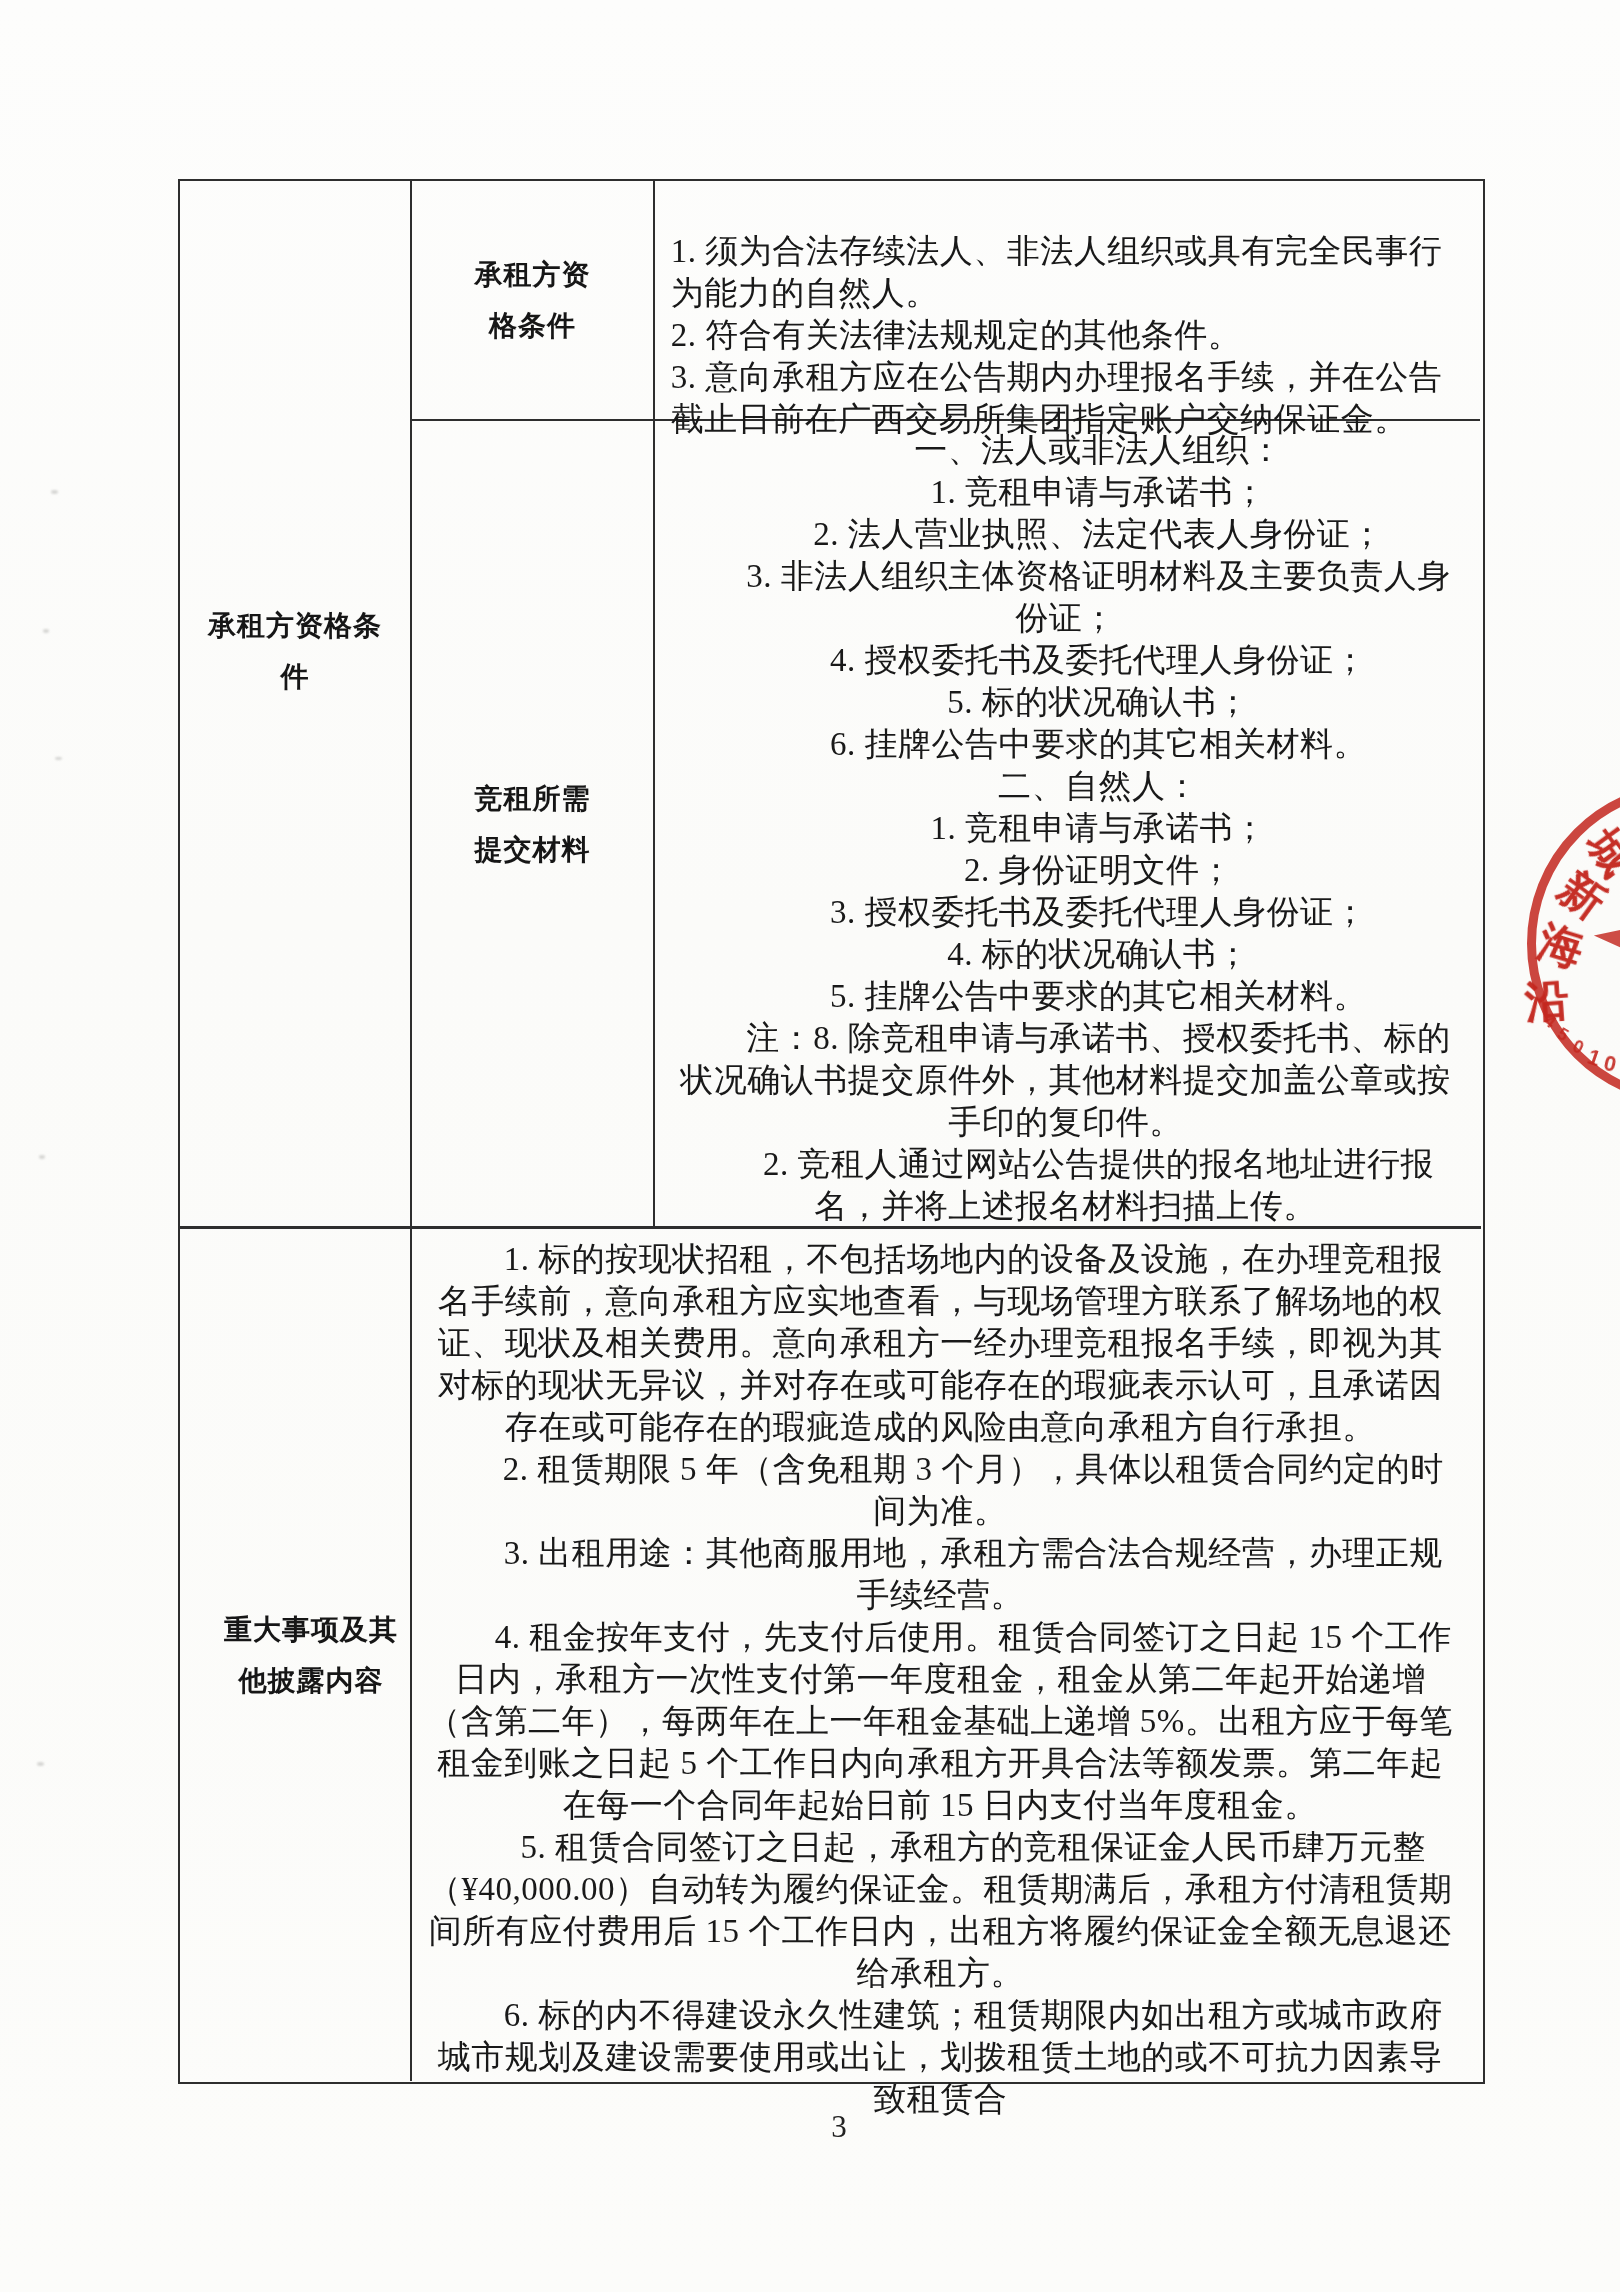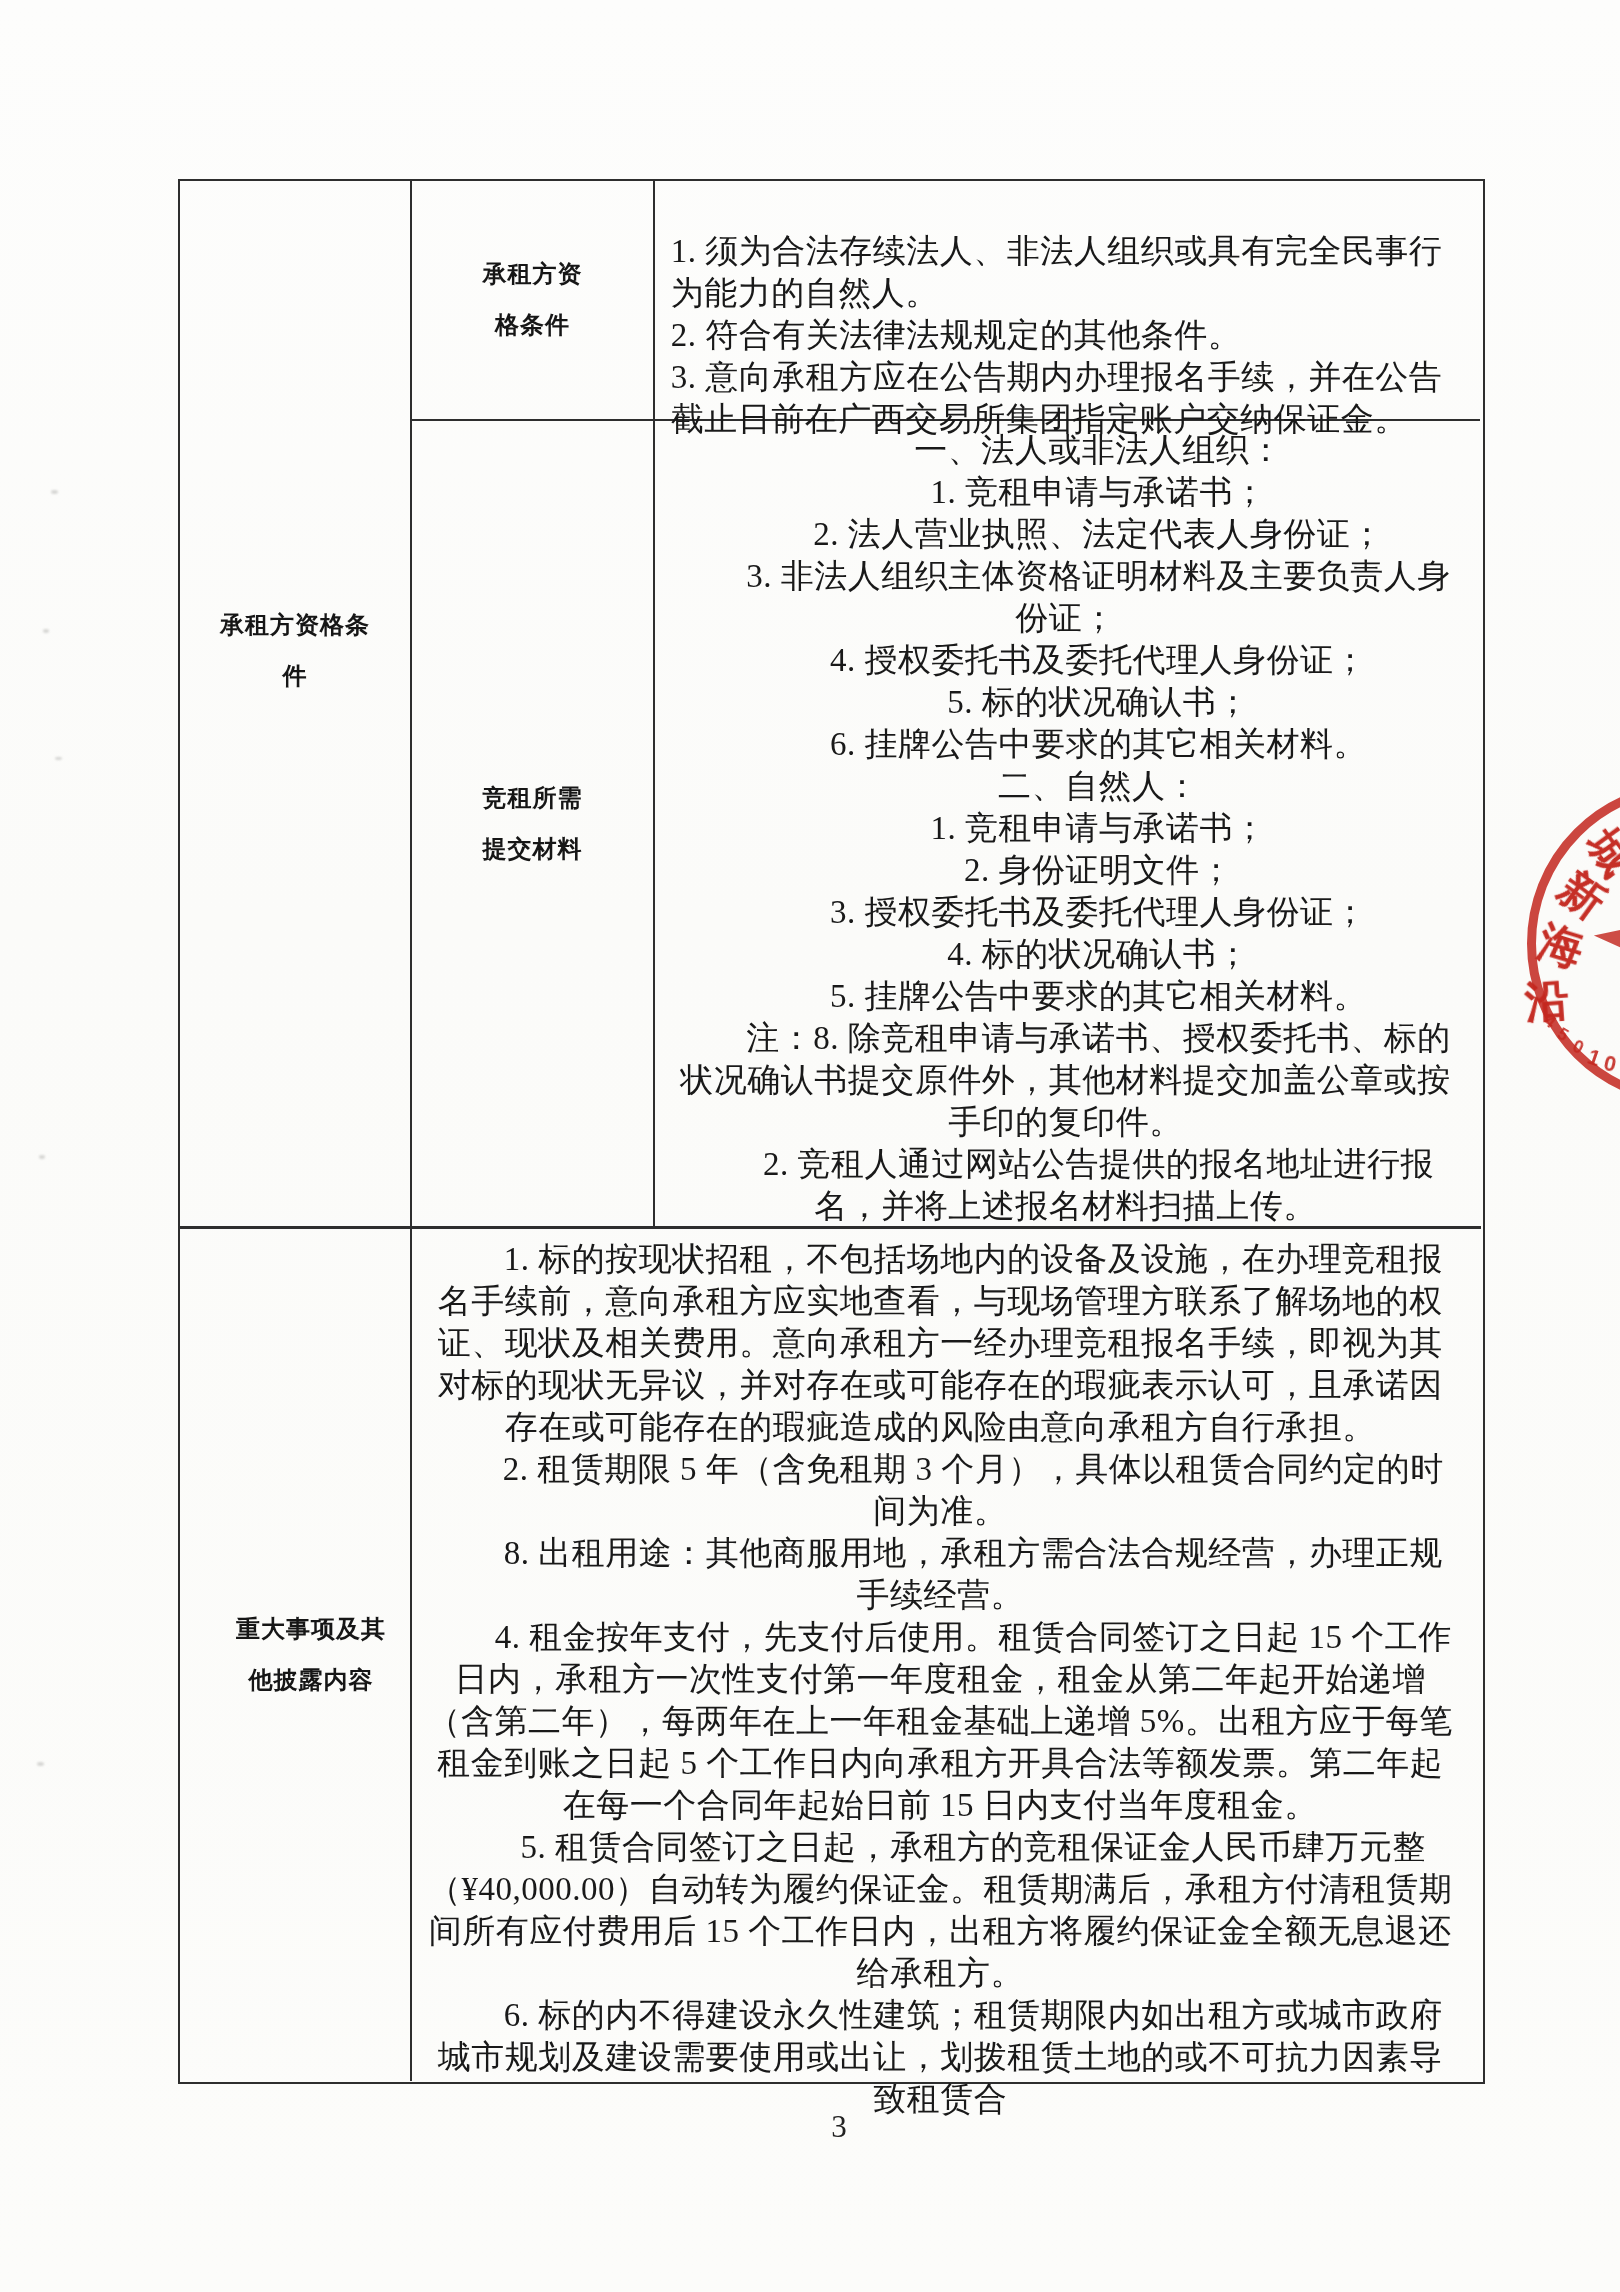--- a/index.html
+++ b/index.html
@@ -19,21 +19,21 @@
     border:2.9px solid #2e2e2e;box-sizing:border-box;
   }
   .line{position:absolute;background:#2e2e2e;}
   .v1{left:230px;top:0;width:2px;height:1900px;}
   .v2{left:473px;top:0;width:2px;height:1045px;}
   .h1{left:230px;top:238px;width:1070px;height:2px;}
   .h2{left:0;top:1045px;width:1301px;height:2.9px;}
   .cell{position:absolute;box-sizing:border-box;}
   .label-cell{
     display:flex;align-items:center;justify-content:center;text-align:center;
-    font-size:24px;font-weight:700;line-height:51px;letter-spacing:1px;
+    font-size:28px;font-weight:700;line-height:51px;letter-spacing:1px;
     white-space:pre-line;color:#161616;border-radius:11px;
   }
   .cellA{left:0;top:0;width:230px;height:939px;}
   .cellB{left:232px;top:0;width:241px;height:238px;}
   .cellC{left:475px;top:0;width:825px;height:219px;padding:12.7px 19.6px 0 15.7px;margin-top:36px;}
   .cellD{left:232px;top:240px;width:241px;height:805px;}
   .cellE{left:475px;top:240px;width:825px;height:805px;padding:7.8px 19.6px 0 15.7px;}
   .cellF{left:16px;top:1048px;width:230px;height:852px;}
   .cellG{left:232px;top:1048px;width:1068px;height:852px;padding:8.8px 23.5px 0 11.8px;}
   .body-text{font-size:33px;line-height:42px;letter-spacing:0.5px;color:#191919;}
@@ -125,21 +125,21 @@
         <p>注：8. 除竞租申请与承诺书、授权委托书、标的状况确认书提交原件外，其他材料提交加盖公章或按手印的复印件。</p>
         <p>2. 竞租人通过网站公告提供的报名地址进行报名，并将上述报名材料扫描上传。</p>
       </div>
 
     <div class="cell label-cell cellF">重大事项及其
 他披露内容</div>
 
     <div class="cell body-text indent cellG">
         <p>1. 标的按现状招租，不包括场地内的设备及设施，在办理竞租报名手续前，意向承租方应实地查看，与现场管理方联系了解场地的权证、现状及相关费用。意向承租方一经办理竞租报名手续，即视为其对标的现状无异议，并对存在或可能存在的瑕疵表示认可，且承诺因存在或可能存在的瑕疵造成的风险由意向承租方自行承担。</p>
         <p>2. 租赁期限 5 年（含免租期 3 个月），具体以租赁合同约定的时间为准。</p>
-        <p>8. 出租用途：其他商服用地，承租方需合法合规经营，办理正规手续经营。</p>
+        <p>3. 出租用途：其他商服用地，承租方需合法合规经营，办理正规手续经营。</p>
         <p>4. 租金按年支付，先支付后使用。租赁合同签订之日起 15 个工作日内，承租方一次性支付第一年度租金，租金从第二年起开始递增（含第二年），每两年在上一年租金基础上递增 5%。出租方应于每笔租金到账之日起 5 个工作日内向承租方开具合法等额发票。第二年起在每一个合同年起始日前 15 日内支付当年度租金。</p>
         <p>5. 租赁合同签订之日起，承租方的竞租保证金人民币肆万元整（¥40,000.00）自动转为履约保证金。租赁期满后，承租方付清租赁期间所有应付费用后 15 个工作日内，出租方将履约保证金全额无息退还给承租方。</p>
         <p>6. 标的内不得建设永久性建筑；租赁期限内如出租方或城市政府城市规划及建设需要使用或出让，划拨租赁土地的或不可抗力因素导致租赁合</p>
       </div>
   </div>
 
   <div class="seal">
     <div class="seal-ring"></div>
     <div class="seal-star"></div>
     <span class="seal-char sc0">沿</span>

